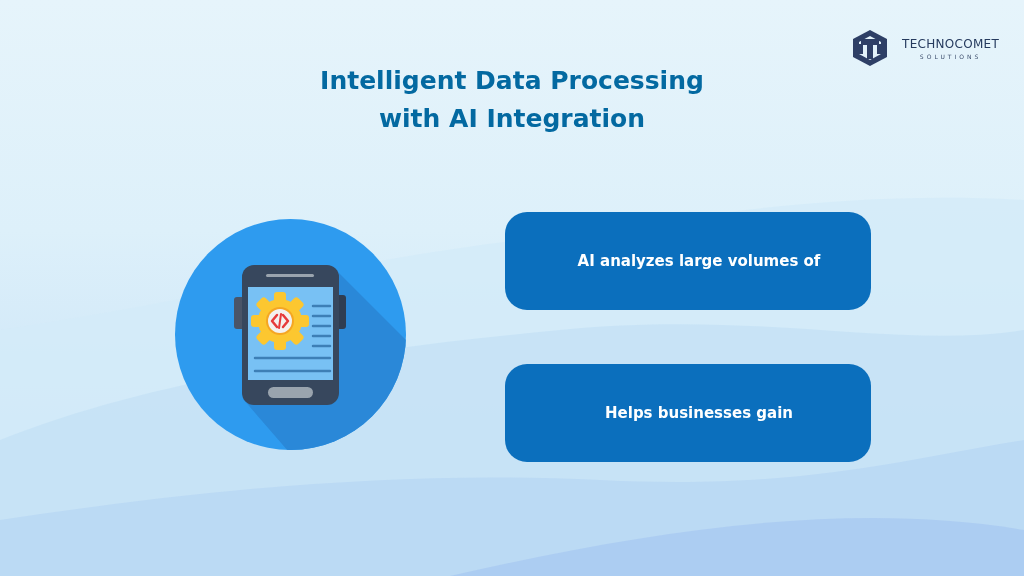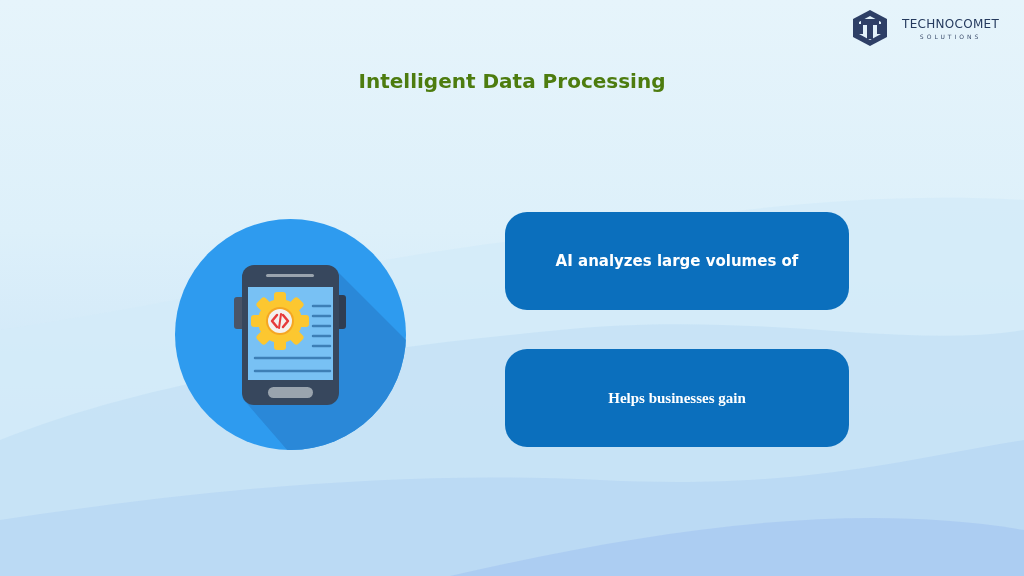--- a/index.html
+++ b/index.html
@@ -1,33 +1,33 @@
 <!DOCTYPE html>
 <html><head>
 <meta charset="utf-8">
 <style>
   html, body { margin:0; padding:0; }
   body { width:1024px; height:576px; overflow:hidden; position:relative;
          font-family:"DejaVu Sans", sans-serif;
          background: linear-gradient(180deg, #e6f4fb 0%, #ddf0fa 40%, #cfe7f8 70%, #c2dcf6 100%); }
   .bg { position:absolute; inset:0; }
-  .logo { position:absolute; left:850px; top:8px; display:flex; align-items:center; gap:12px;text-align:right; }
+  .logo { position:absolute; left:850px; top:28px; display:flex; align-items:center; gap:12px;text-align:right; }
   .logo-text { display:flex; flex-direction:column; align-items:center; }
   .logo-name { font-size:12px; color:#253a5e; letter-spacing:0.3px; }
   .logo-sub { font-size:6px; color:#3b4c6b; letter-spacing:3px; margin-top:2px; }
   .title { position:absolute; left:262px; top:62px; width:500px; text-align:center;
-           font-family:"DejaVu Sans", sans-serif; font-weight:bold; font-size:20px;
-           line-height:38px; color:#4d7c0f; }
+           font-family:"DejaVu Sans", sans-serif; font-weight:bold; font-size:25px;
+           line-height:38px; color:#0369a1; }
   .title div { white-space:nowrap; }
   .circle { position:absolute; left:175px; top:219px; width:231px; height:231px; }
   .card { position:absolute; left:505px; width:344px; height:98px; background:#0b6fbd;
           border-radius:22px; color:#fff; font-weight:bold; font-size:15px; line-height:25px;
-          display:flex; flex-direction:column; justify-content:center; align-items:center; text-align:center; }
+          display:flex; flex-direction:column; justify-content:center; align-items:center; text-align:center;padding-left:22px; }
   .card1 { top:212px; }
-  .card2 { top:349px;font-family:Liberation Serif, serif; }
+  .card2 { top:364px; }
 </style>
 </head>
 <body>
 
 <svg class="bg" width="1024" height="576" viewBox="0 0 1024 576">
   <path d="M0 330 C 200 300, 350 260, 520 240 C 700 215, 850 190, 1024 200 L1024 576 L0 576 Z" fill="#d3ebf9" opacity="0.8"></path>
   <path d="M0 440 C 150 380, 350 350, 560 330 C 760 310, 900 350, 1024 330 L1024 576 L0 576 Z" fill="#c6e2f6" opacity="0.85"></path>
   <path d="M0 520 C 200 490, 400 470, 600 480 C 800 490, 900 460, 1024 440 L1024 576 L0 576 Z" fill="#b8d7f4" opacity="0.8"></path>
   <path d="M450 576 C 650 530, 850 500, 1024 530 L1024 576 Z" fill="#a9c9f1" opacity="0.8"></path>
 </svg>
@@ -42,20 +42,21 @@
     <rect x="27" y="16" width="4" height="10" fill="#2e3f66"></rect>
   </svg>
   <div class="logo-text">
     <span class="logo-name">TECHNOCOMET</span>
     <span class="logo-sub">SOLUTIONS</span>
   </div>
 </div>
 
 <div class="title">
   <div>Intelligent Data Processing</div>
+  <div>with AI Integration</div>
 </div>
 
 <svg class="circle" viewBox="0 0 231 231">
   <defs>
       <clipPath id="cc">
         <circle cx="115.5" cy="115.5" r="115.5"></circle>
       </clipPath>
     </defs>
   <circle cx="115.5" cy="115.5" r="115.5" fill="#2e9bef"></circle>
   <g clip-path="url(#cc)">

